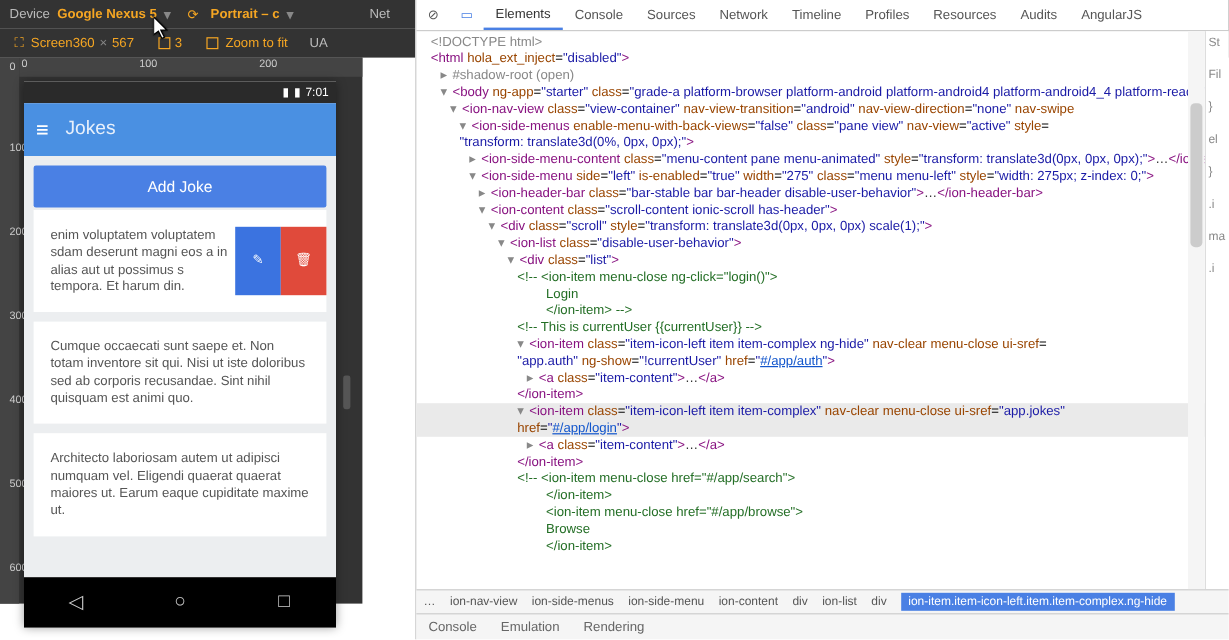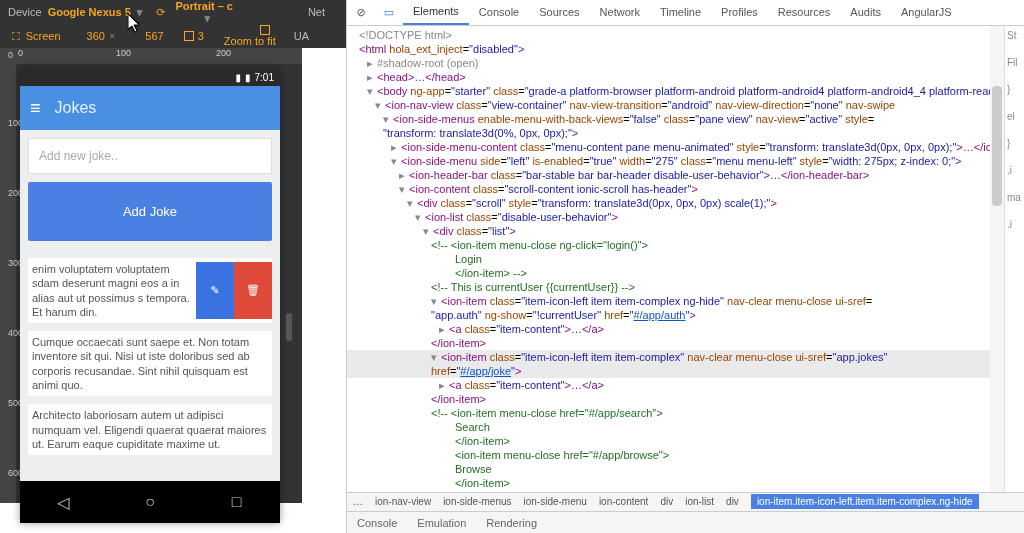--- a/index.html
+++ b/index.html
@@ -3,51 +3,51 @@
 <meta charset="utf-8">
 <style>
 * { margin: 0; padding: 0; box-sizing: border-box; font-family: -apple-system, "Segoe UI", Arial, sans-serif; }
 body { width: 1024px; height: 533px; overflow: hidden; background: #fff; position: relative; }
 
 .top-toolbar { height: 24px; background: #333; display: flex; align-items: center; color: #ccc; font-size: 11px; }
 .top-toolbar .tb-label { color: #bbb; margin: 0 6px 0 8px; }
 .top-toolbar .tb-control { color: #f5a623; display: flex; align-items: center; margin-right: 4px; font-weight: bold; }
 .top-toolbar .tb-control .caret { color: #888; margin-left: 6px; }
 .top-toolbar .refresh { color: #f5a623; margin: 0 10px; }
-.top-toolbar .tb-control.portrait { color: #f5a623; flex-direction: column; }
+.top-toolbar .tb-control.portrait { color: #f5a623; }
 .top-toolbar .net-label { color: #bbb; position: absolute; right: 699px; }
 
 .second-toolbar { height: 24px; background: #333; display: flex; align-items: center; color: #ccc; font-size: 11px; }
 .second-toolbar .icon-block { color: #f5a623; margin-left: 12px; }
 .second-toolbar .screen-lbl { color: #f5a623; margin-left: 6px; }
-.second-toolbar .dim { color: #f5a623; margin-left: 26px; }
+.second-toolbar .dim { color: #f5a623; margin-left: 0; }
 .second-toolbar .dim-x { color: #888; margin: 0 4px; }
 .second-toolbar .badge { color: #f5a623; margin-left: 20px; display: flex; align-items:center; }
 .second-toolbar .badge-box { width: 10px; height:10px; border:1px solid #f5a623; margin-right:4px;}
-.second-toolbar .zoom-area { display:flex; align-items:flex-end; margin-left: 20px; flex-direction: column; }
+.second-toolbar .zoom-area { display:flex; align-items:center; margin-left: 20px; }
 .second-toolbar .zoom-box { width: 10px; height:10px; border:1px solid #f5a623; margin-right:6px;}
 .second-toolbar .zoom { color: #f5a623; }
 .second-toolbar .ua-label { color: #bbb; margin-left: 18px; }
 
 .left-area { position: absolute; left: 0; top: 48px; width: 302px; height: 455px; background: #333; }
 
 .ruler-h { position: absolute; left: 16px; top: 0; right: 0; height: 16px; background: #444; }
 .ruler-v { position: absolute; left: 0; top: 0; width: 16px; bottom: 0; background: #444; color:#ccc; font-size:9px; text-align:center; }
 .ruler-h span, .ruler-v span { position:absolute; color:#ccc; font-size:9px; }
 
 .phone { position: absolute; left: 20px; top: 20px; width: 260px; height: 455px; background: #fff; box-shadow: 0 0 8px rgba(0,0,0,.4); }
 .statusbar { height: 18px; background: #2a2a2a; color: #fff; font-size: 10px; display:flex; justify-content:flex-end; align-items:center; padding-right:6px; }
 .statusbar .stat-icon { margin-left: 4px; }
 .appbar { height: 44px; background: #4a90e2; color:#fff; display:flex; align-items:center; padding:0 10px; }
 .appbar .menu-icon { font-size: 18px; margin-right: 14px; }
 .appbar .title { font-size: 16px; font-weight: 400; color: #e8f0fb; }
 .app-body { background: #eceef0; height: calc(100% - 18px - 44px - 42px); padding: 8px; overflow:hidden; }
 .input-card { background:#fff; border:1px solid #ddd; padding: 10px; font-size: 12px; color:#aaa; margin-bottom: 8px; }
-.add-btn { background: #4a80e4; color:#fff; text-align:center; padding: 22px; font-size: 13px; border-radius: 2px; margin-bottom: 17px; cursor:pointer; }
-.joke-card { background:#fff; padding: 4px; font-size: 11px; color:#555; line-height:1.3; margin-bottom: 8px; position:relative; }
+.add-btn { background: #4a80e4; color:#fff; text-align:center; padding: 10px; font-size: 13px; border-radius: 2px; margin-bottom: 2px; cursor:pointer; }
+.joke-card { background:#fff; padding: 14px; font-size: 11px; color:#555; line-height:1.3; margin-bottom: 8px; position:relative; }
 .joke-card.swiped { padding-right: 0; display:flex; }
 .joke-card.swiped .txt { flex: 1; padding-right:6px; }
 .swipe-actions { display:flex; }
 .swipe-edit { width: 38px; background:#3b73e0; display:flex; align-items:center; justify-content:center; color:#fff; }
 .swipe-del { width: 38px; background:#e04a3b; display:flex; align-items:center; justify-content:center; color:#fff; }
 .navbar { position:absolute; bottom:0; left:0; right:0; height:42px; background:#000; display:flex; justify-content:space-around; align-items:center; color:#fff; }
 .navbar div { width:22px; height:22px; display:flex; align-items:center; justify-content:center; font-size:16px; color:#ccc; }
 
 .drag-handle { position:absolute; left: 286px; top: 265px; width:6px; height:28px; background:#555; border-radius:2px; }
 
@@ -143,21 +143,20 @@
     <div class="statusbar">
       <span class="stat-icon">▮</span>
       <span class="stat-icon">▮</span>
       <span class="stat-icon">7:01</span>
     </div>
     <div class="appbar">
       <span class="menu-icon">≡</span>
       <span class="title">Jokes</span>
     </div>
     <div class="app-body">
-      <div class="input-card">Add new joke..</div>
       <div class="add-btn">Add Joke</div>
       <div class="joke-card swiped">
         <div class="txt">enim voluptatem voluptatem sdam deserunt magni eos a in alias aut ut possimus s tempora. Et harum din.</div>
         <div class="swipe-actions">
           <div class="swipe-edit">✎</div>
           <div class="swipe-del">🗑</div>
         </div>
       </div>
       <div class="joke-card">Cumque occaecati sunt saepe et. Non totam inventore sit qui. Nisi ut iste doloribus sed ab corporis recusandae. Sint nihil quisquam est animi quo.</div>
       <div class="joke-card">Architecto laboriosam autem ut adipisci numquam vel. Eligendi quaerat quaerat maiores ut. Earum eaque cupiditate maxime ut.</div>
@@ -184,46 +183,44 @@
     <div class="tab">Resources</div>
     <div class="tab">Audits</div>
     <div class="tab">AngularJS</div>
   </div>
 
   <div class="dt-body">
     <div class="dom">
       <div class="line"><span class="ind i1"></span><span class="grey">&lt;!DOCTYPE html&gt;</span></div>
       <div class="line"><span class="ind i1"></span><span class="tag">&lt;<span>html</span></span> <span class="attr">hola_ext_inject</span>=<span class="val">"<span>disabled</span>"</span><span class="tag">&gt;</span></div>
       <div class="line"><span class="ind i2"></span><span class="arr">▸</span><span class="grey">#shadow-root (open)</span></div>
-      <div class="line"><span class="ind i2"></span><span class="arr">▸</span><span class="tag">&lt;<span>head</span>&gt;</span><span class="text">…</span><span class="tag">&lt;/<span>head</span>&gt;</span></div>
       <div class="line"><span class="ind i2"></span><span class="arr">▾</span><span class="tag">&lt;<span>body</span></span> <span class="attr">ng-app</span>=<span class="val">"<span>starter</span>"</span> <span class="attr">class</span>=<span class="val">"<span>grade-a platform-browser platform-android platform-android4 platform-android4_4 platform-ready</span>"</span> =</div>
       <div class="line"><span class="ind i3"></span><span class="arr">▾</span><span class="tag">&lt;<span>ion-nav-view</span></span> <span class="attr">class</span>=<span class="val">"<span>view-container</span>"</span> <span class="attr">nav-view-transition</span>=<span class="val">"<span>android</span>"</span> <span class="attr">nav-view-direction</span>=<span class="val">"<span>none</span>"</span> <span class="attr">nav-swipe</span></div>
       <div class="line"><span class="ind i4"></span><span class="arr">▾</span><span class="tag">&lt;<span>ion-side-menus</span></span> <span class="attr">enable-menu-with-back-views</span>=<span class="val">"<span>false</span>"</span> <span class="attr">class</span>=<span class="val">"<span>pane view</span>"</span> <span class="attr">nav-view</span>=<span class="val">"<span>active</span>"</span> <span class="attr">style</span>=</div>
       <div class="line"><span class="ind i4"></span><span class="val">"<span>transform: translate3d(0%, 0px, 0px);</span>"</span><span class="tag">&gt;</span></div>
       <div class="line"><span class="ind i5"></span><span class="arr">▸</span><span class="tag">&lt;<span>ion-side-menu-content</span></span> <span class="attr">class</span>=<span class="val">"<span>menu-content pane menu-animated</span>"</span> <span class="attr">style</span>=<span class="val">"<span>transform: translate3d(0px, 0px, 0px);</span>"</span><span class="tag">&gt;</span><span class="text">…</span><span class="tag">&lt;/<span>ion-side-menu-content</span>&gt;</span></div>
       <div class="line"><span class="ind i5"></span><span class="arr">▾</span><span class="tag">&lt;<span>ion-side-menu</span></span> <span class="attr">side</span>=<span class="val">"<span>left</span>"</span> <span class="attr">is-enabled</span>=<span class="val">"<span>true</span>"</span> <span class="attr">width</span>=<span class="val">"<span>275</span>"</span> <span class="attr">class</span>=<span class="val">"<span>menu menu-left</span>"</span> <span class="attr">style</span>=<span class="val">"<span>width: 275px; z-index: 0;</span>"</span><span class="tag">&gt;</span></div>
       <div class="line"><span class="ind i6"></span><span class="arr">▸</span><span class="tag">&lt;<span>ion-header-bar</span></span> <span class="attr">class</span>=<span class="val">"<span>bar-stable bar bar-header disable-user-behavior</span>"</span><span class="tag">&gt;</span><span class="text">…</span><span class="tag">&lt;/<span>ion-header-bar</span>&gt;</span></div>
       <div class="line"><span class="ind i6"></span><span class="arr">▾</span><span class="tag">&lt;<span>ion-content</span></span> <span class="attr">class</span>=<span class="val">"<span>scroll-content ionic-scroll  has-header</span>"</span><span class="tag">&gt;</span></div>
       <div class="line"><span class="ind i7"></span><span class="arr">▾</span><span class="tag">&lt;<span>div</span></span> <span class="attr">class</span>=<span class="val">"<span>scroll</span>"</span> <span class="attr">style</span>=<span class="val">"<span>transform: translate3d(0px, 0px, 0px) scale(1);</span>"</span><span class="tag">&gt;</span></div>
       <div class="line"><span class="ind i8"></span><span class="arr">▾</span><span class="tag">&lt;<span>ion-list</span></span> <span class="attr">class</span>=<span class="val">"<span>disable-user-behavior</span>"</span><span class="tag">&gt;</span></div>
       <div class="line"><span class="ind i9"></span><span class="arr">▾</span><span class="tag">&lt;<span>div</span></span> <span class="attr">class</span>=<span class="val">"<span>list</span>"</span><span class="tag">&gt;</span></div>
       <div class="line"><span class="ind i10"></span><span class="comment">&lt;!-- &lt;ion-item menu-close ng-click="login()"&gt;</span></div>
       <div class="line"><span class="ind i13"></span><span class="comment">Login</span></div>
       <div class="line"><span class="ind i13"></span><span class="comment">&lt;/ion-item&gt; --&gt;</span></div>
       <div class="line"><span class="ind i10"></span><span class="comment">&lt;!-- This is currentUser {{currentUser}} --&gt;</span></div>
       <div class="line"><span class="ind i10"></span><span class="arr">▾</span><span class="tag">&lt;<span>ion-item</span></span> <span class="attr">class</span>=<span class="val">"<span>item-icon-left item item-complex ng-hide</span>"</span> <span class="attr">nav-clear</span> <span class="attr">menu-close</span> <span class="attr">ui-sref</span>=</div>
       <div class="line"><span class="ind i10"></span><span class="val">"<span>app.auth</span>"</span> <span class="attr">ng-show</span>=<span class="val">"<span>!currentUser</span>"</span> <span class="attr">href</span>=<span class="val">"<span class="link">#/app/auth</span>"</span><span class="tag">&gt;</span></div>
       <div class="line"><span class="ind i11"></span><span class="arr">▸</span><span class="tag">&lt;<span>a</span></span> <span class="attr">class</span>=<span class="val">"<span>item-content</span>"</span><span class="tag">&gt;</span><span class="text">…</span><span class="tag">&lt;/<span>a</span>&gt;</span></div>
       <div class="line"><span class="ind i10"></span><span class="tag">&lt;/<span>ion-item</span>&gt;</span></div>
       <div class="line hl"><span class="ind i10"></span><span class="arr">▾</span><span class="tag">&lt;<span>ion-item</span></span> <span class="attr">class</span>=<span class="val">"<span>item-icon-left item item-complex</span>"</span> <span class="attr">nav-clear</span> <span class="attr">menu-close</span> <span class="attr">ui-sref</span>=<span class="val">"<span>app.jokes</span>"</span></div>
-      <div class="line hl"><span class="ind i10"></span><span class="attr">href</span>=<span class="val">"<span class="link">#/app/joke</span>"</span><span class="tag">&gt;</span></div>
+      <div class="line hl"><span class="ind i10"></span><span class="attr">href</span>=<span class="val">"<span class="link">#/app/login</span>"</span><span class="tag">&gt;</span></div>
       <div class="line"><span class="ind i11"></span><span class="arr">▸</span><span class="tag">&lt;<span>a</span></span> <span class="attr">class</span>=<span class="val">"<span>item-content</span>"</span><span class="tag">&gt;</span><span class="text">…</span><span class="tag">&lt;/<span>a</span>&gt;</span></div>
       <div class="line"><span class="ind i10"></span><span class="tag">&lt;/<span>ion-item</span>&gt;</span></div>
       <div class="line"><span class="ind i10"></span><span class="comment">&lt;!-- &lt;ion-item menu-close href="#/app/search"&gt;</span></div>
-      <div class="line"><span class="ind i13"></span><span class="comment">Search</span></div>
       <div class="line"><span class="ind i13"></span><span class="comment">&lt;/ion-item&gt;</span></div>
       <div class="line"><span class="ind i13"></span><span class="comment">&lt;ion-item menu-close href="#/app/browse"&gt;</span></div>
       <div class="line"><span class="ind i13"></span><span class="comment">Browse</span></div>
       <div class="line"><span class="ind i13"></span><span class="comment">&lt;/ion-item&gt;</span></div>
       <div class="dom-scrollbar">
           <div class="thumb"></div>
         </div>
     </div>
 
     <div class="styles-pane">

